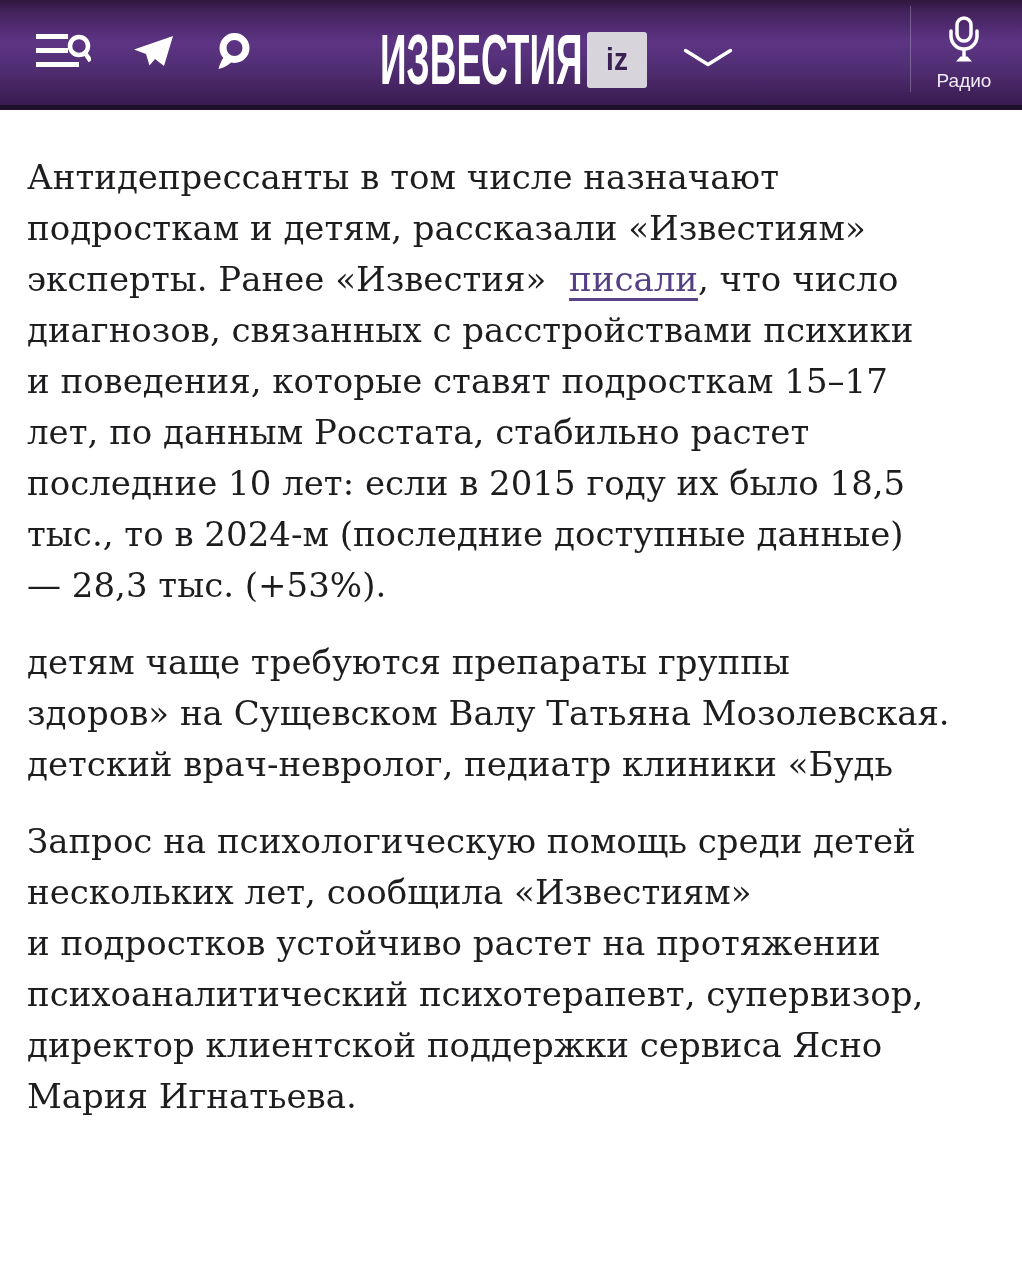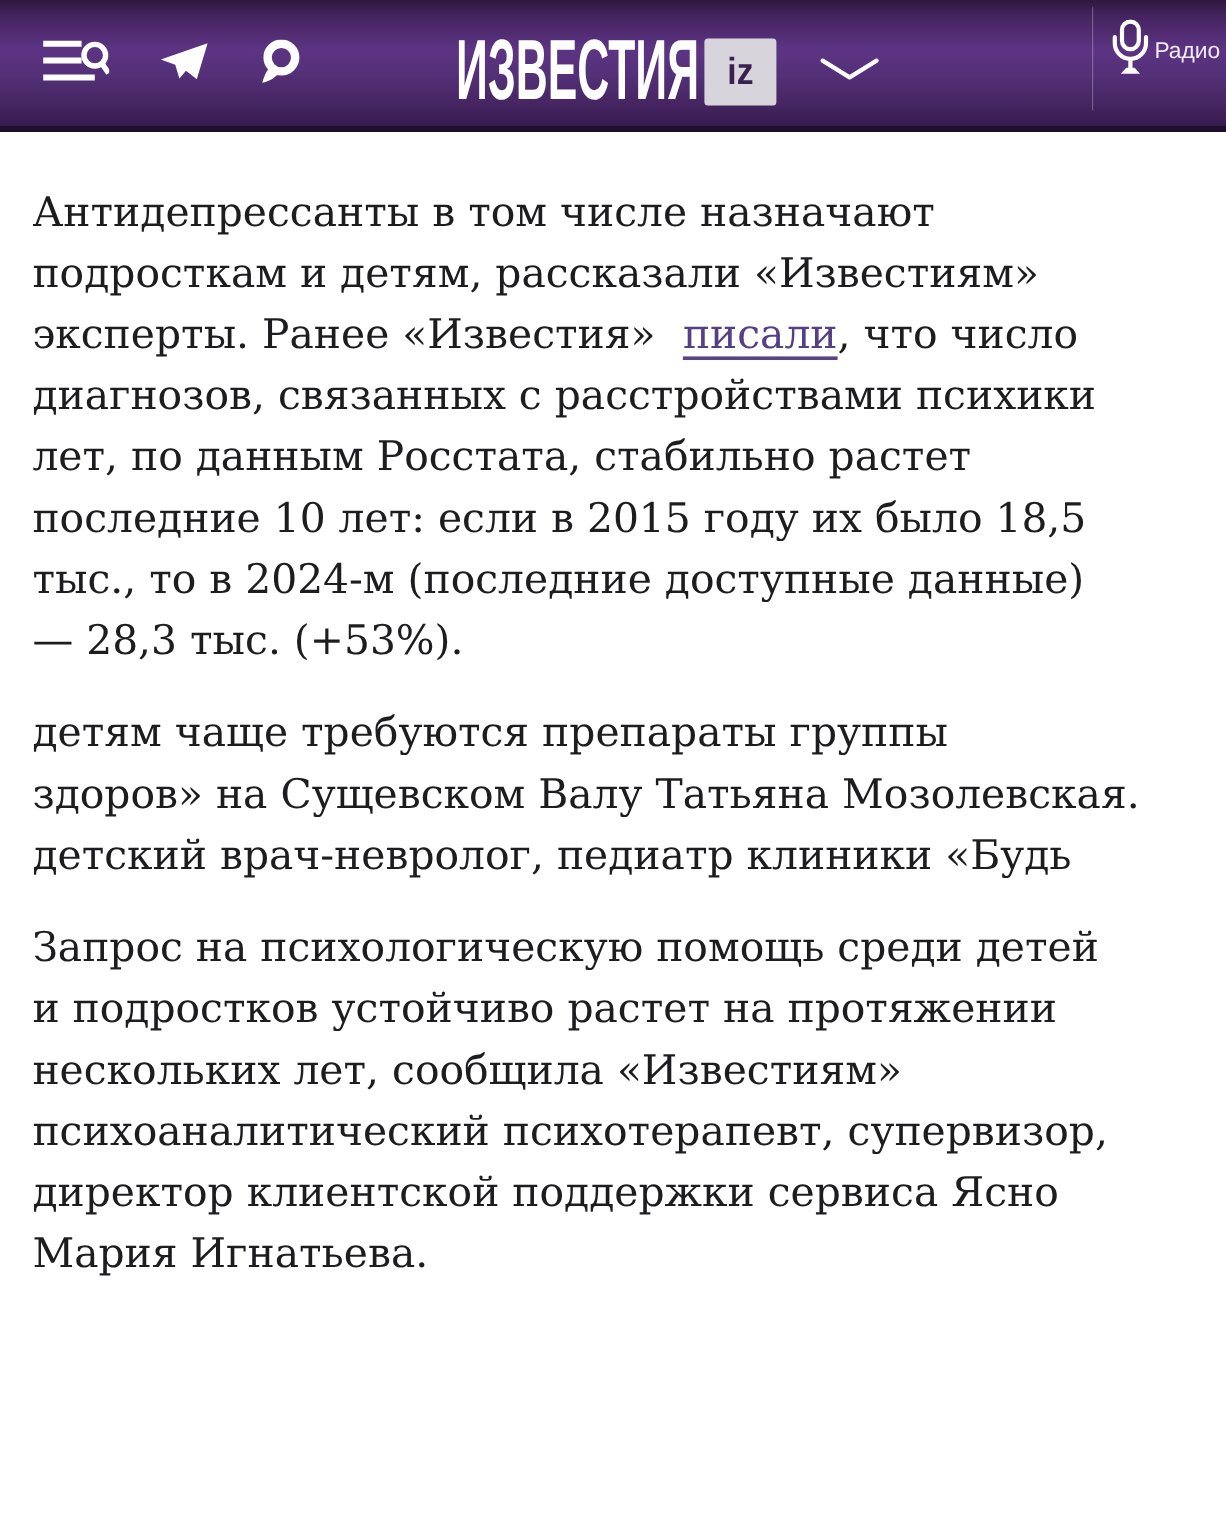--- a/index.html
+++ b/index.html
@@ -32,21 +32,21 @@
     display:flex;align-items:center;justify-content:center;
     font-family:"Liberation Sans",sans-serif;font-weight:700;font-size:28px;
   }
   .iz-badge span{display:block;transform:scaleY(1.12);}
   .logo-chevron{margin-left:36px;display:flex;align-items:center;}
 
   .header-divider{position:absolute;left:910px;top:6px;width:1px;height:86px;background:rgba(255,255,255,0.25);}
 
   .radio-group{
     position:absolute;left:922px;top:16px;width:84px;
-    display:flex;flex-direction:row;align-items:center;cursor:pointer;
+    display:flex;flex-direction:column;align-items:center;cursor:pointer;
     background:none;border:none;padding:0;text-align:center;
   }
   .radio-label{
     margin-top:1px;color:#efeaf5;font-family:"Liberation Sans",sans-serif;font-size:19px;line-height:22px;
   }
 
   
   .article{padding:42px 20px 0 27px;}
   .para{margin:0 0 26px 0;}
   .line{
@@ -129,34 +129,35 @@
   </button>
 </div>
 
 <div class="article">
 
   <div class="para">
     <div class="line">Антидепрессанты в том числе назначают</div>
     <div class="line">подросткам и детям, рассказали «Известиям»</div>
     <div class="line"><span>эксперты. Ранее «Известия» </span><a class="inline-link">писали</a><span>, что число</span></div>
     <div class="line">диагнозов, связанных с расстройствами психики</div>
+    <div class="line">и поведения, которые ставят подросткам 15–17</div>
     <div class="line">лет, по данным Росстата, стабильно растет</div>
     <div class="line">последние 10 лет: если в 2015 году их было 18,5</div>
     <div class="line">тыс., то в 2024-м (последние доступные данные)</div>
     <div class="line">— 28,3 тыс. (+53%).</div>
   </div>
 
   <div class="para">
     <div class="line">детям чаще требуются препараты группы</div>
     <div class="line">здоров» на Сущевском Валу Татьяна Мозолевская.</div>
     <div class="line">детский врач-невролог, педиатр клиники «Будь</div>
   </div>
 
   <div class="para">
     <div class="line">Запрос на психологическую помощь среди детей</div>
+    <div class="line">нескольких лет, сообщила «Известиям»</div>
     <div class="line">и подростков устойчиво растет на протяжении</div>
-    <div class="line">нескольких лет, сообщила «Известиям»</div>
     <div class="line">психоаналитический психотерапевт, супервизор,</div>
     <div class="line">директор клиентской поддержки сервиса Ясно</div>
     <div class="line">Мария Игнатьева.</div>
   </div>
 
 </div>
 
 </body></html>

